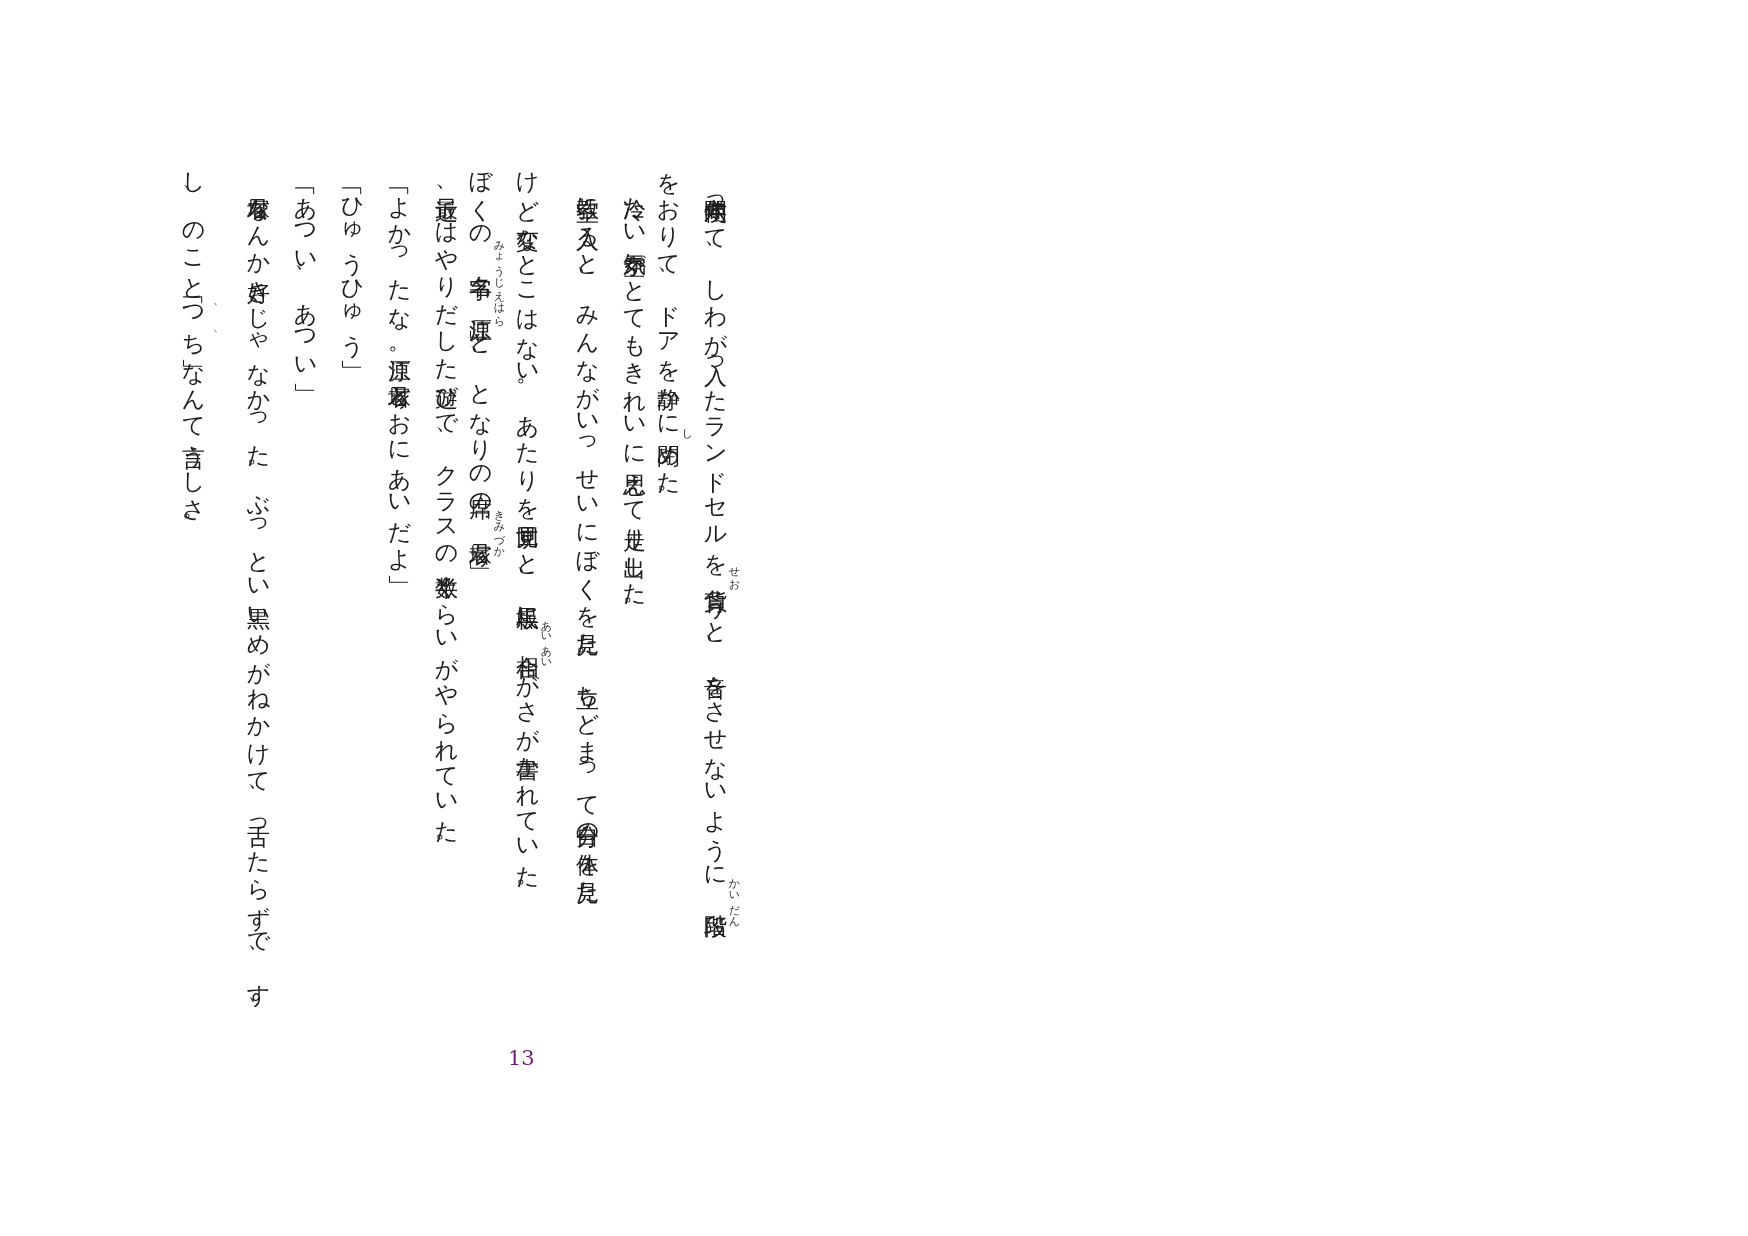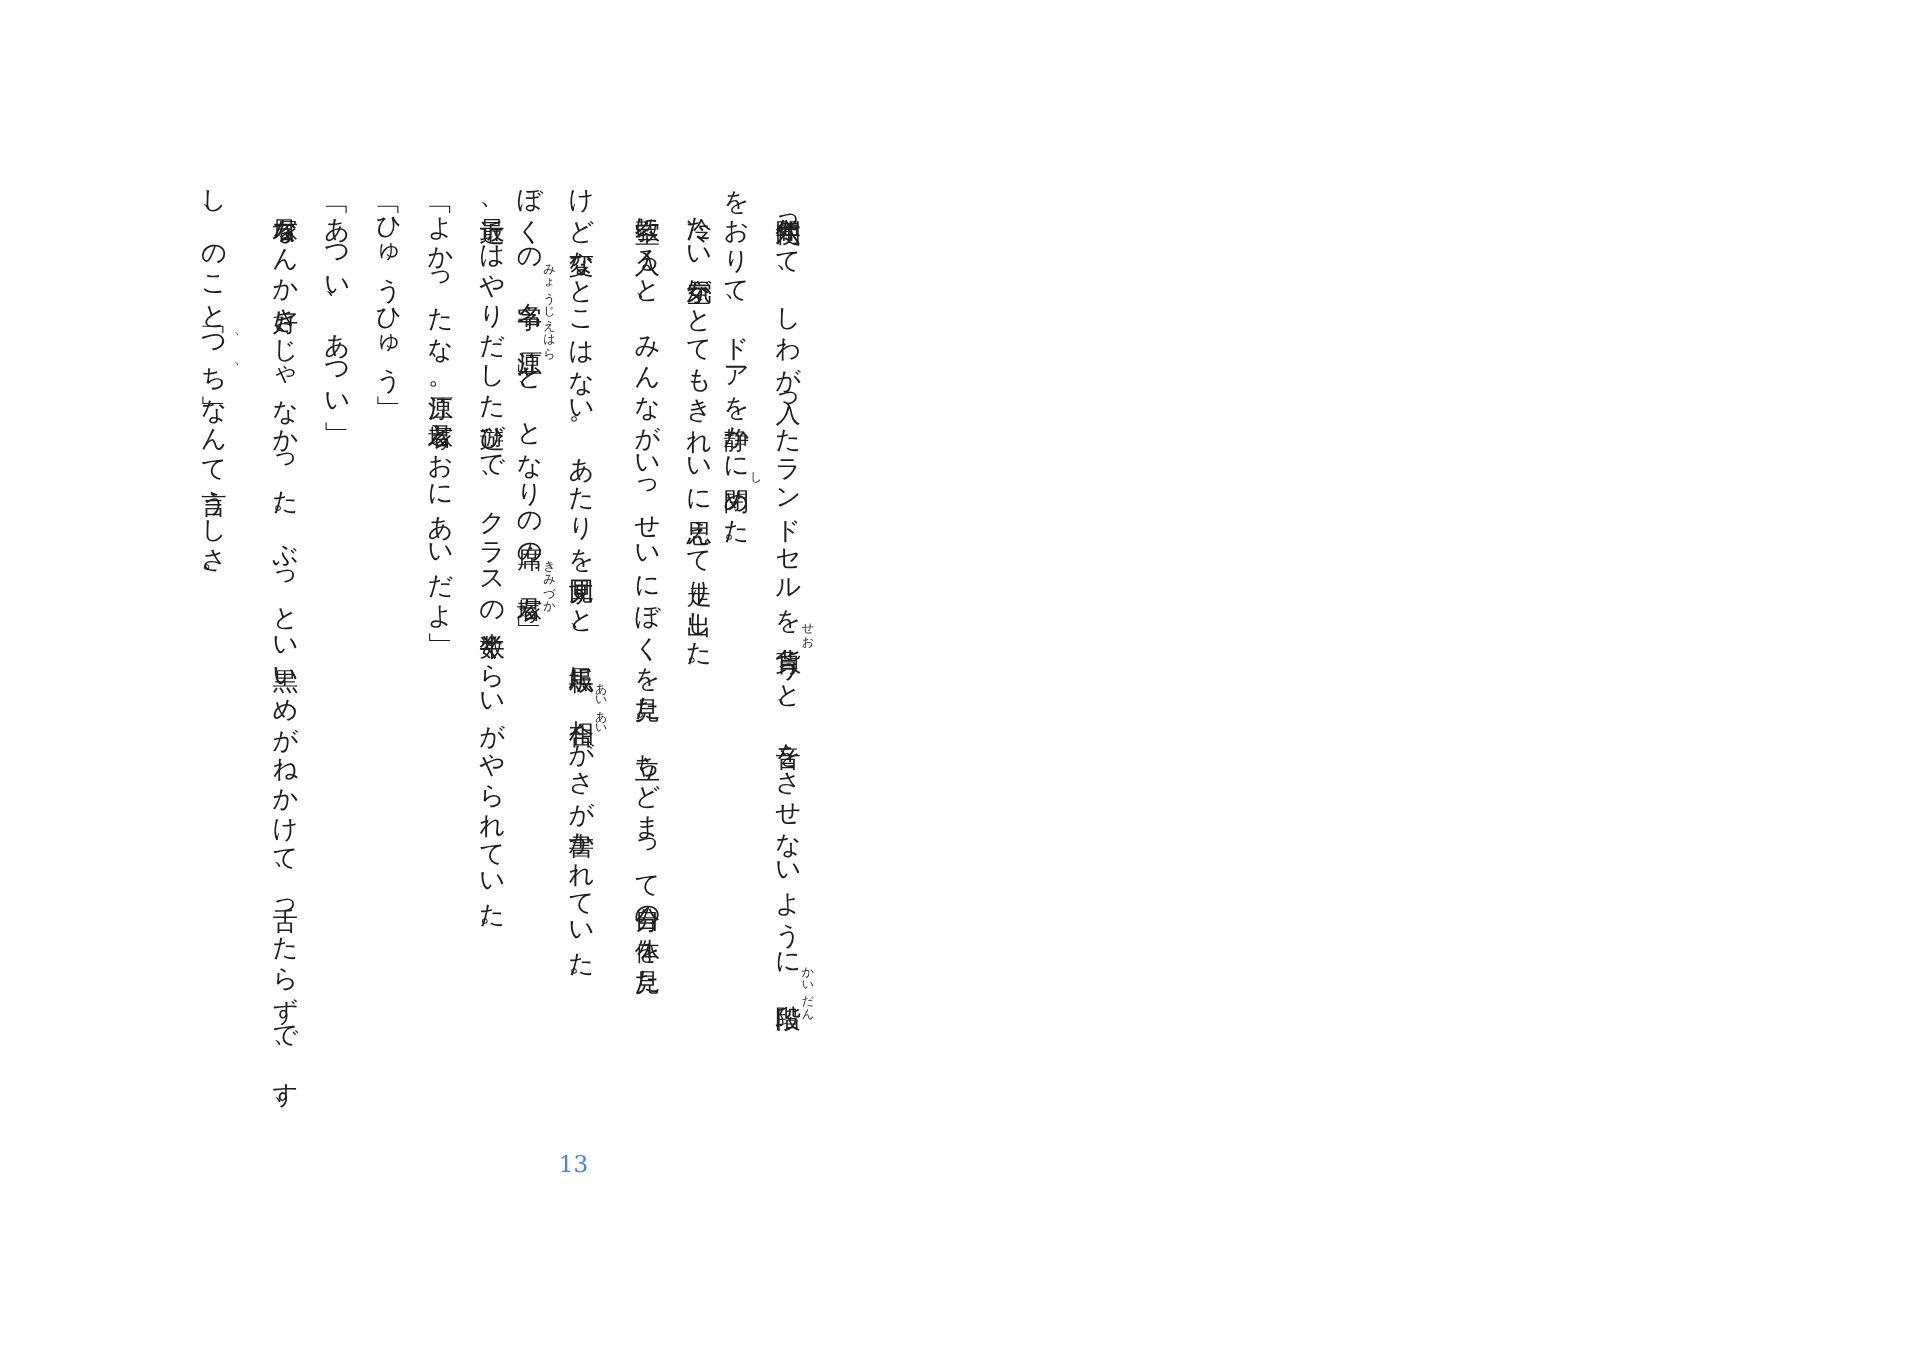--- a/index.html
+++ b/index.html
@@ -37,21 +37,21 @@
     letter-spacing:0;
     color:#2a2a2a;
   }
   .emph{
     text-emphasis:filled sesame #1c1c1c;
     -webkit-text-emphasis:filled sesame #1c1c1c;
   }
   .page-number{
     position:absolute;
     font-size:21px;
-    color:#3b82f6;
+    color:#701a75;
     font-family:"DejaVu Serif","Liberation Serif",serif;
   }
 </style>
 </head>
 <body>
 
 <div class="spread">
 
   <div class="page page-left">
     <div class="vblock body-text p13" style="left:176px;top:156px;height:880px;width:564px;">

